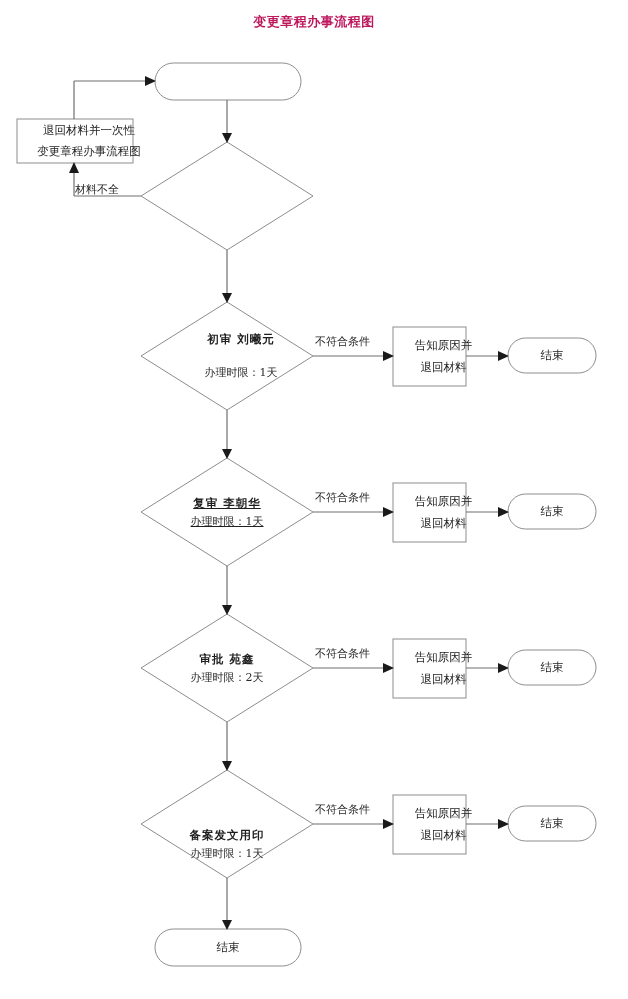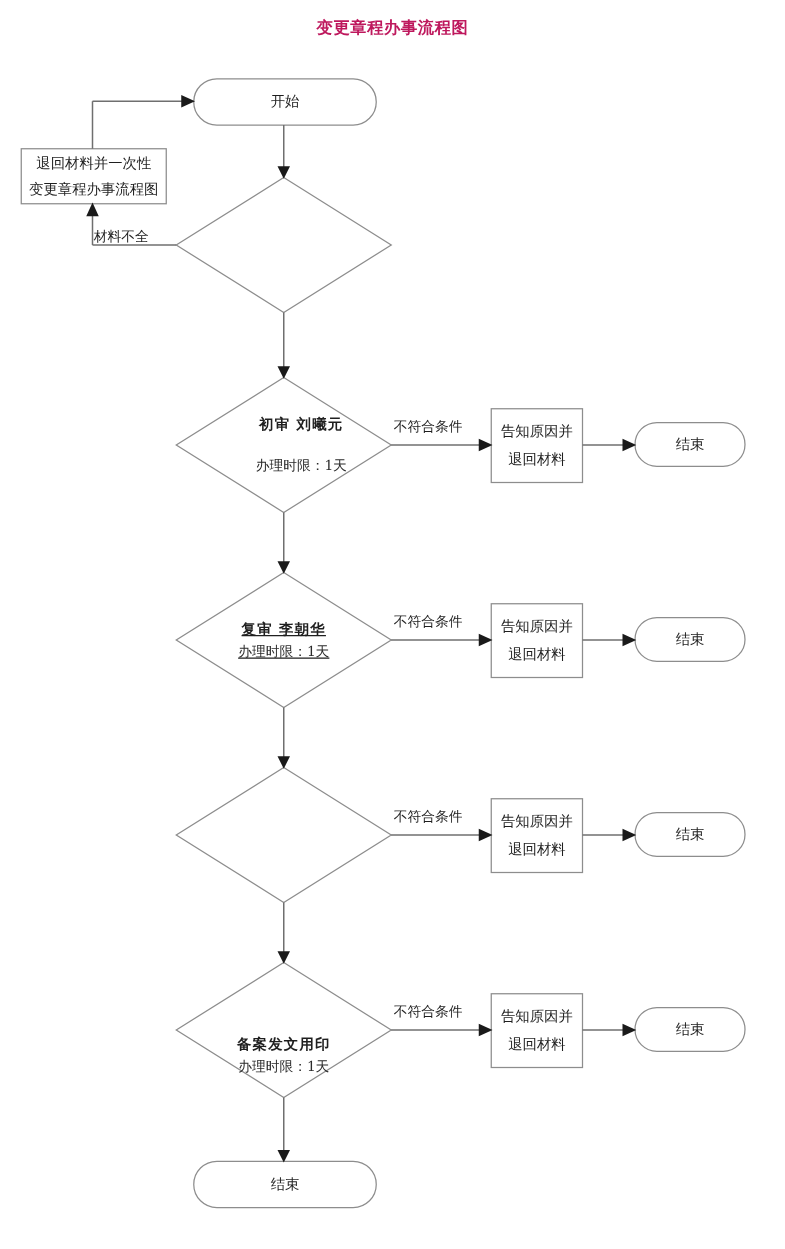--- a/index.html
+++ b/index.html
@@ -61,20 +61,21 @@
     font-family: "DejaVu Serif", "Liberation Serif", serif;
     color: #1f1f1f;
     pointer-events: none;
   }
   .terminal-label {
     font-size: 11.5px;
   }
   .process-label {
     font-size: 11.5px;
     line-height: 1.85;
+    padding-left: 14px;
   }
   .decision-title {
     font-size: 11.5px;
     font-weight: 700;
     letter-spacing: 1px;
     margin-bottom: 3px;
   }
   .decision-sub {
     font-size: 11px;
     color: #2a2a2a;
@@ -162,23 +163,20 @@
     <line class="connector" x1="313" y1="824" x2="385" y2="824"></line>
     <polygon class="arrow-head" points="394,824 383,819 383,829"></polygon>
     <line class="connector" x1="466" y1="824" x2="500" y2="824"></line>
     <polygon class="arrow-head" points="509,824 498,819 498,829"></polygon>
 
     <line class="connector" x1="227" y1="878" x2="227" y2="922"></line>
     <polygon class="arrow-head" points="227,930 222,920 232,920"></polygon>
 
   </svg>
 
-  <div class="node-label terminal-label" style="left:155px; top:63px; width:146px; height:37px;">
-    <span>开始</span>
-  </div>
 
   <div class="node-label process-label" style="left:17px; top:119px; width:116px; height:44px;">
     <span>退回材料并一次性</span>
     <span>变更章程办事流程图</span>
   </div>
 
 
   <div class="edge-label" style="left:75px; top:182px;">材料不全</div>
 
   <div class="node-label" style="left:171px; top:330px; width:140px; height:52px;gap:15px;">
@@ -200,20 +198,24 @@
   </div>
   <div class="edge-label" style="left:315px; top:490px;">不符合条件</div>
   <div class="node-label process-label" style="left:393px; top:483px; width:73px; height:59px;">
     <span>告知原因并</span>
     <span>退回材料</span>
   </div>
   <div class="node-label terminal-label" style="left:508px; top:494px; width:88px; height:35px;">
     <span>结束</span>
   </div>
 
+  <div class="node-label" style="left:157px; top:642px; width:140px; height:52px;">
+    <span class="decision-title">审批 苑鑫</span>
+    <span class="decision-sub">办理时限：2天</span>
+  </div>
   <div class="edge-label" style="left:315px; top:646px;">不符合条件</div>
   <div class="node-label process-label" style="left:393px; top:639px; width:73px; height:59px;">
     <span>告知原因并</span>
     <span>退回材料</span>
   </div>
   <div class="node-label terminal-label" style="left:508px; top:650px; width:88px; height:35px;">
     <span>结束</span>
   </div>
 
   <div class="node-label" style="left:157px; top:818px; width:140px; height:52px;">

